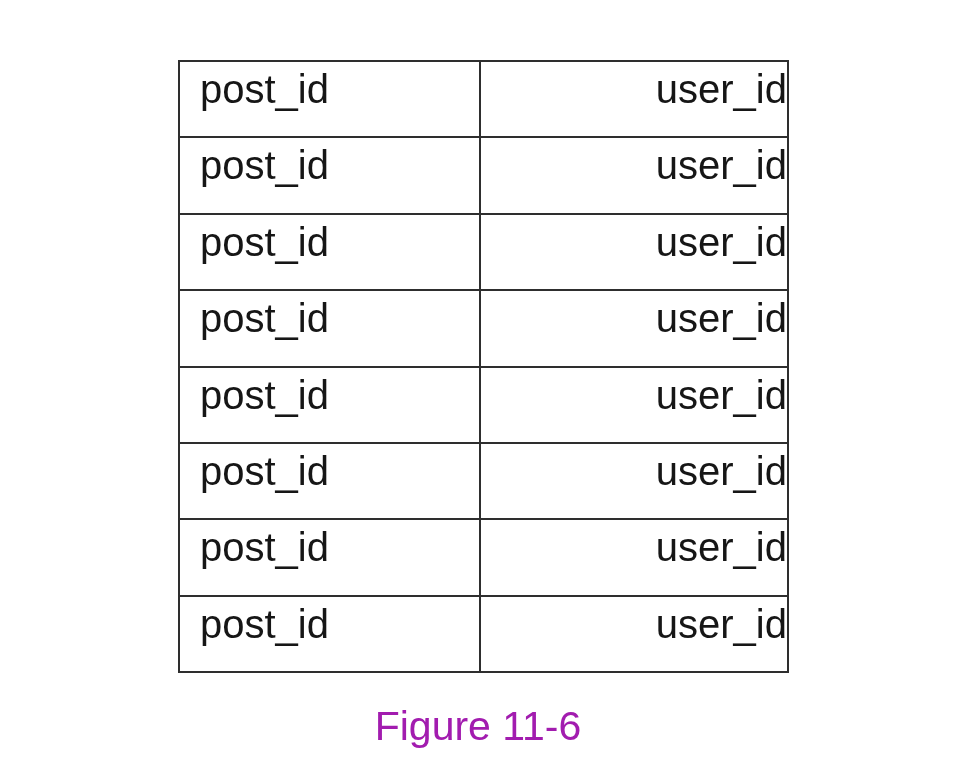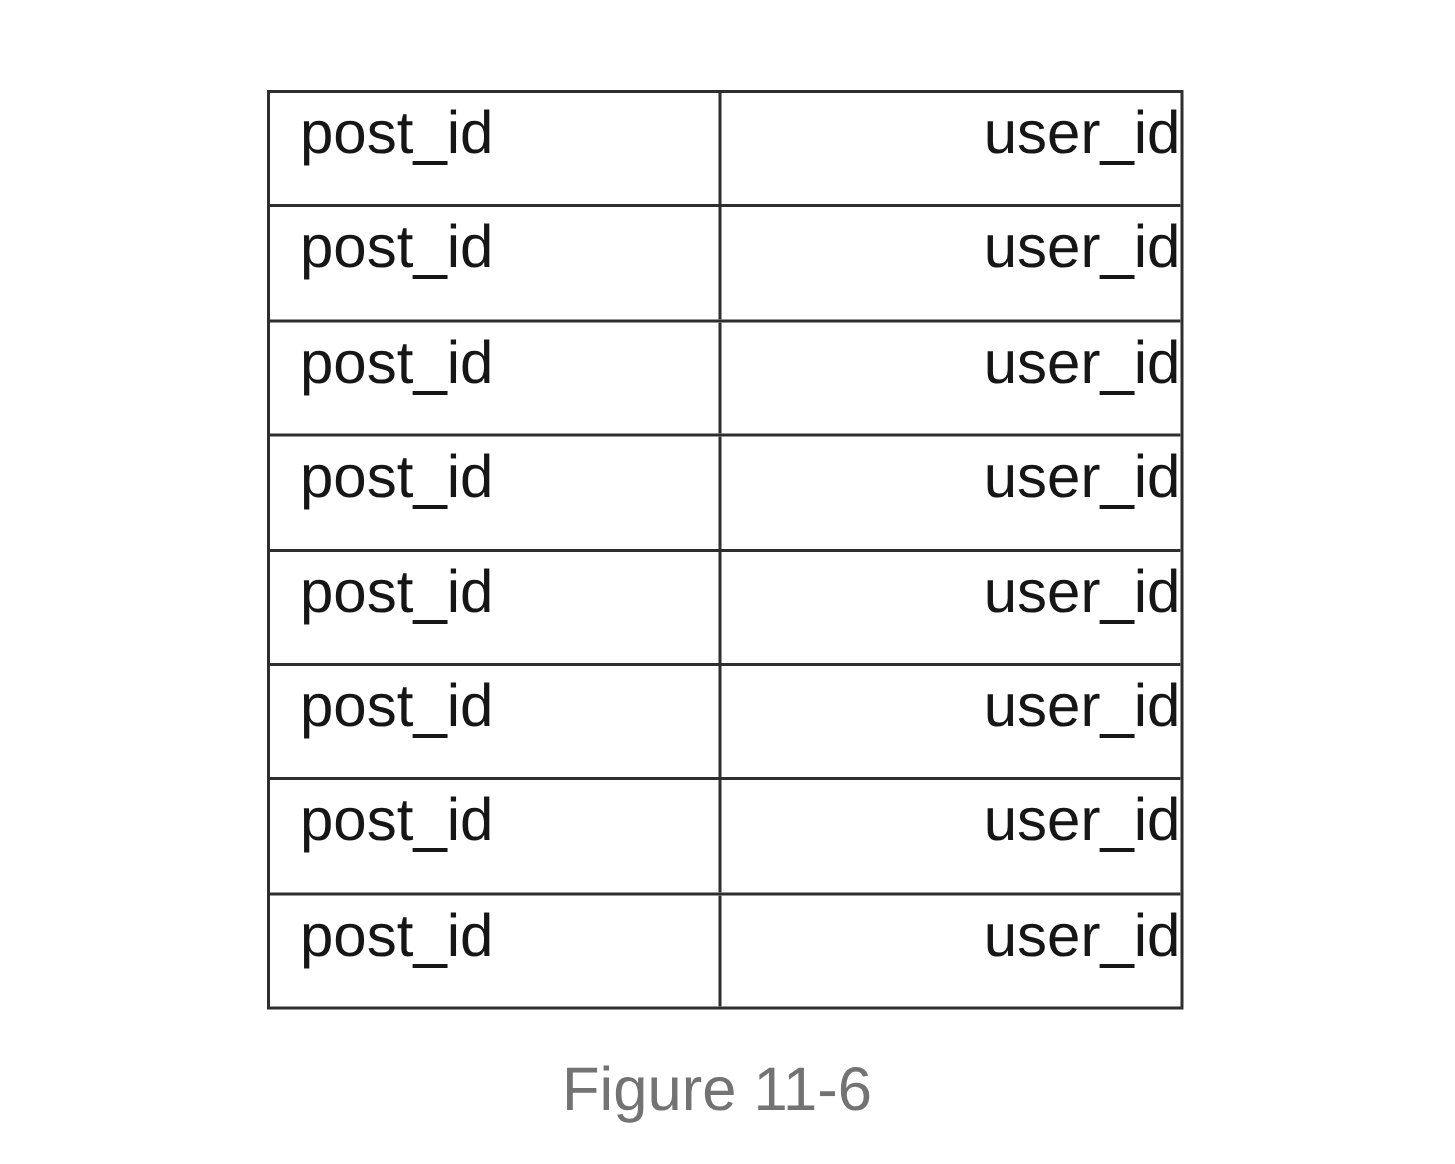--- a/index.html
+++ b/index.html
@@ -53,21 +53,21 @@
     text-align: right;
   }
   .caption {
     position: absolute;
     left: 0;
     top: 703px;
     width: 100%;
     text-align: center;
     font-size: 41px;
     line-height: 1.15;
-    color: #737373;
+    color: #a21caf;
   }
 </style>
 </head>
 <body>
 
 <div class="page">
 
   <div class="db-table">
     <div class="row">
       <div class="cell left">post_id</div>

